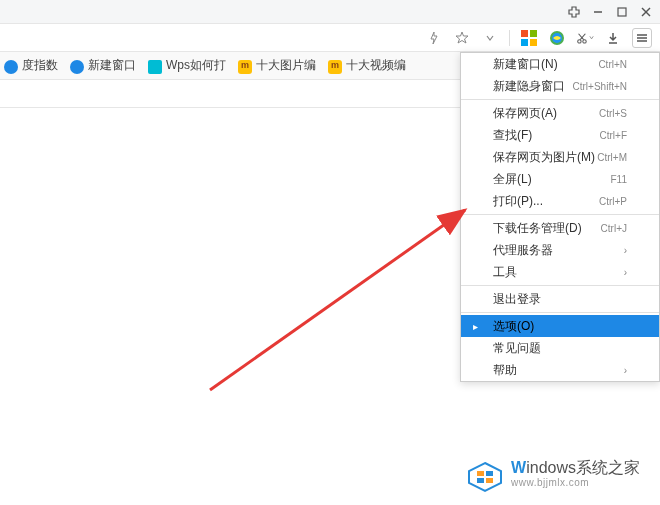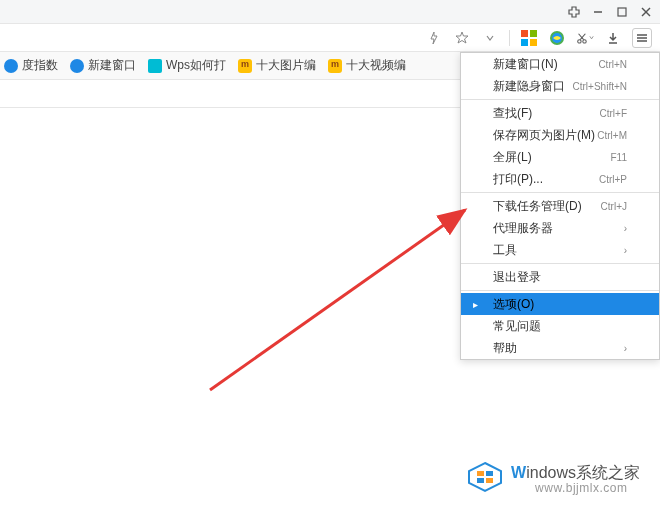--- a/index.html
+++ b/index.html
@@ -12,21 +12,21 @@
     
     
     .toolbar { height: 28px; background: #fff; display: flex; justify-content: flex-end; align-items: center; padding-right: 8px; border-bottom: 1px solid #e6e6e6; gap: 10px; }
     .tool-btn { width: 18px; height: 18px; display: flex; align-items: center; justify-content: center; cursor: pointer; color: #666; }
     .tool-sep { width: 1px; height: 16px; background: #ddd; }
     .icon-colorful { width: 16px; height: 16px; }
     .hamburger { width: 20px; height: 20px; border: 1px solid #ccc; border-radius: 3px; display: flex; align-items: center; justify-content: center; }
     
     
     .bookmarks { height: 28px; background: #f9f9f9; display: flex; align-items: center; padding-left: 4px; gap: 12px; font-size: 12px; color: #444; border-bottom: 1px solid #e6e6e6; }
-    .bookmark-item { display: flex; align-items: center; gap: 4px; cursor: pointer; white-space: nowrap; }
+    .bookmark-item { display: flex; align-items: flex-end; gap: 4px; cursor: pointer; white-space: nowrap; }
     .bm-icon { width: 14px; height: 14px; border-radius: 2px; display: inline-block; }
     .icon-blue { background: #1e88e5; border-radius: 50%; }
     .icon-cyan { background: #00bcd4; }
     .icon-yellow { background: #ffc107; border-radius: 3px; position: relative; }
     .icon-yellow::after { content: "m"; color: #8b4513; font-size: 9px; font-weight: bold; position: absolute; left: 3px; top: 0; }
     
     
     .content-bar { height: 28px; background: #fff; border-bottom: 1px solid #e6e6e6; }
     .page { height: calc(505px - 24px - 28px - 28px - 28px); background: #fff; position: relative; }
     
@@ -36,25 +36,25 @@
     .menu-item.highlighted { background: #1e88e5; color: #000000; }
     .menu-item.highlighted::before { content: "▸"; position: absolute; left: 12px; color: #fff; font-size: 10px; }
     .menu-shortcut { color: #888; font-size: 10px; }
     .menu-divider { height: 1px; background: #e0e0e0; margin: 2px 0; }
     .menu-chevron { color: #888; font-size: 10px; }
     
     
     .arrow-svg { position: absolute; top: 200px; left: 200px; z-index: 200; pointer-events: none; }
     
     
-    .watermark { position: absolute; bottom: 10px; right: 20px; display: flex; align-items: flex-end; gap: 6px; z-index: 300; opacity: 0.85; }
+    .watermark { position: absolute; bottom: 10px; right: 20px; display: flex; align-items: flex-start; gap: 6px; z-index: 300; opacity: 0.85; }
     .wm-text { display: flex; flex-direction: column; line-height: 1.1; }
     .wm-title { font-size: 16px; color: #333; }
     .wm-title-accent { color: #0078d4; font-weight: bold; }
-    .wm-url { font-size: 12px; color: #888; letter-spacing: 0.5px; margin-left: 24px; }
+    .wm-url { font-size: 10px; color: #888; letter-spacing: 0.5px; }
   </style>
 </head>
 <body>
 
 <div class="titlebar">
   <div class="titlebar-btn ext-icon">
     <svg width="14" height="14" viewBox="0 0 14 14">
         <path d="M5 2 h4 v3 h3 v4 h-3 v3 h-4 v-3 h-3 v-4 h3 z" stroke="#555" stroke-width="1.2" fill="none"></path>
       </svg>
   </div>
@@ -165,20 +165,24 @@
   <div class="menu-item">
     <span>新建窗口(N)</span>
     <span class="menu-shortcut">Ctrl+N</span>
   </div>
   <div class="menu-item">
     <span>新建隐身窗口</span>
     <span class="menu-shortcut">Ctrl+Shift+N</span>
   </div>
   <div class="menu-divider"></div>
 
+  <div class="menu-item">
+    <span>保存网页(A)</span>
+    <span class="menu-shortcut">Ctrl+S</span>
+  </div>
   <div class="menu-item">
     <span>查找(F)</span>
     <span class="menu-shortcut">Ctrl+F</span>
   </div>
   <div class="menu-item">
     <span>保存网页为图片(M)</span>
     <span class="menu-shortcut">Ctrl+M</span>
   </div>
   <div class="menu-item">
     <span>全屏(L)</span>

